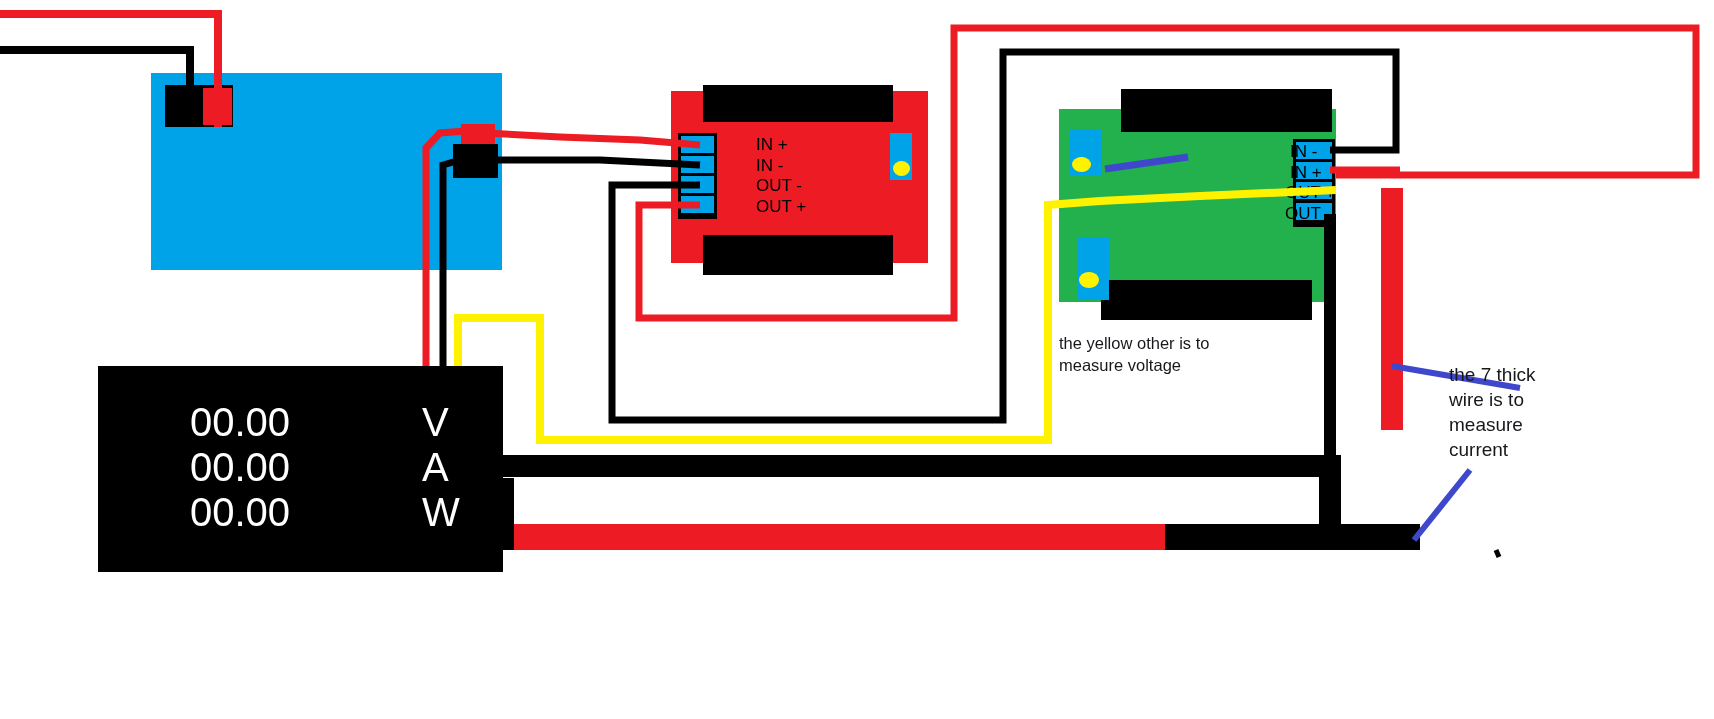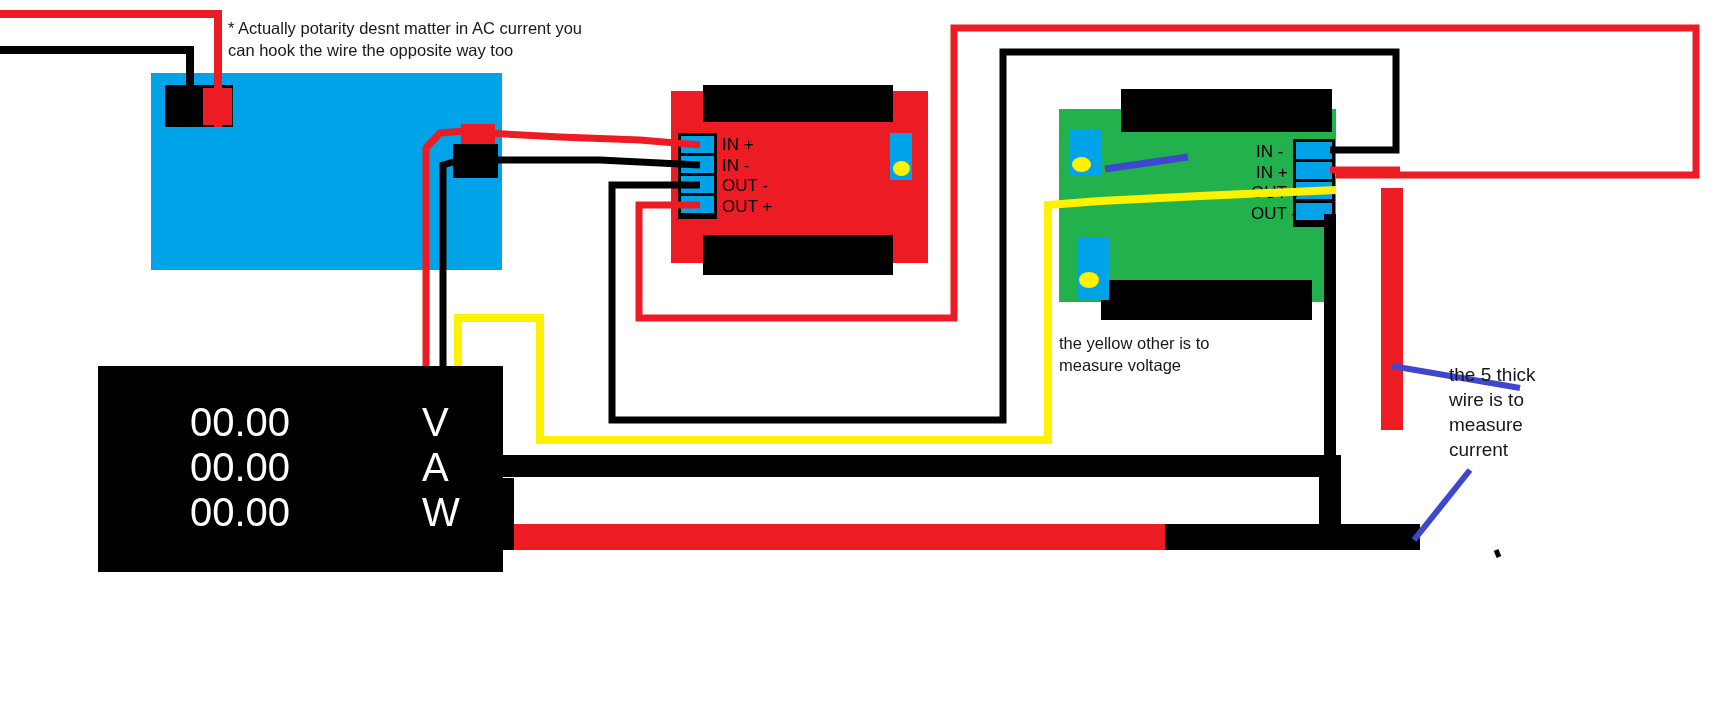--- a/index.html
+++ b/index.html
@@ -4,21 +4,21 @@
 <style>
   html,body{margin:0;padding:0;background:#ffffff;}
   body{width:1714px;height:719px;position:relative;overflow:hidden;
        font-family:"Liberation Sans","DejaVu Sans",sans-serif;color:#1a1a1a;}
   #stage{position:absolute;left:0;top:0;width:1714px;height:719px;}
   .w{position:absolute;}                 
   .note{position:absolute;line-height:1.32;color:#17181c;white-space:pre-line;}
   .pad{position:absolute;background:#00a2e8;}
   .knob{position:absolute;background:#fff200;border-radius:50%;}
   .blk{position:absolute;background:#000000;}
-  .termlabel{position:absolute;color:#000;white-space:nowrap;}
+  .termlabel{position:absolute;color:#000;white-space:nowrap;margin-left:34px;}
   svg.ov{position:absolute;left:0;top:0;width:1714px;height:719px;overflow:visible;}
 </style>
 </head>
 <body>
 
 <div id="stage">
 
   <div class="w" style="left:151px;top:73px;width:351px;height:197px;background:#00a2e8;"></div>
   <div class="blk" style="left:165px;top:85px;width:68px;height:42px;"></div>
   <div class="w" style="left:203px;top:88px;width:29px;height:37px;background:#ed1c24;"></div>
@@ -108,26 +108,24 @@
     <polyline points="1165,537 1420,537" fill="none" stroke="#000000" stroke-width="26"></polyline>
     <polyline points="503,478 503,550" fill="none" stroke="#000000" stroke-width="22"></polyline>
 
     <line x1="1188" y1="157" x2="1105" y2="169" stroke="#3f48cc" stroke-width="7"></line>
     <line x1="1520" y1="388" x2="1392" y2="366" stroke="#3f48cc" stroke-width="6"></line>
     <line x1="1470" y1="470" x2="1414" y2="540" stroke="#3f48cc" stroke-width="6"></line>
 
     <line x1="1496" y1="550" x2="1499" y2="557" stroke="#000000" stroke-width="5"></line>
   </svg>
 
-  <div class="note" style="left:228px;top:18px;width:420px;font-size:16.5px;">* Actually potarity desnt matter in AC current you
-can hook the wire the opposite way too</div>
 
 
 
   <div class="note" style="left:1059px;top:333px;width:210px;font-size:16.5px;">the yellow other is to
 measure voltage</div>
 
-  <div class="note" style="left:1449px;top:362px;width:150px;font-size:19px;">the 5 thick
+  <div class="note" style="left:1449px;top:362px;width:150px;font-size:19px;">the 7 thick
 wire is to
 measure
 current</div>
 
 </div>
 
 </body></html>

